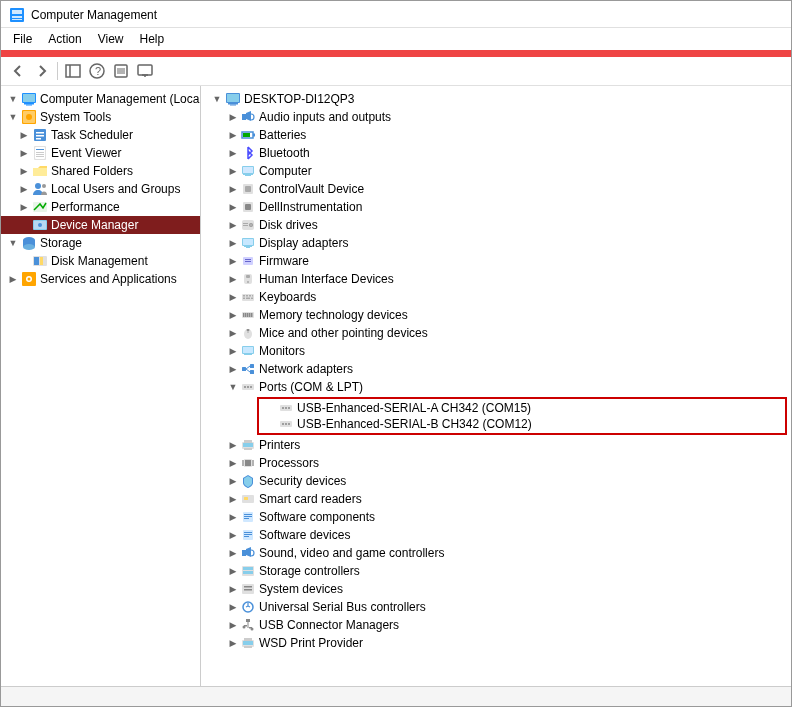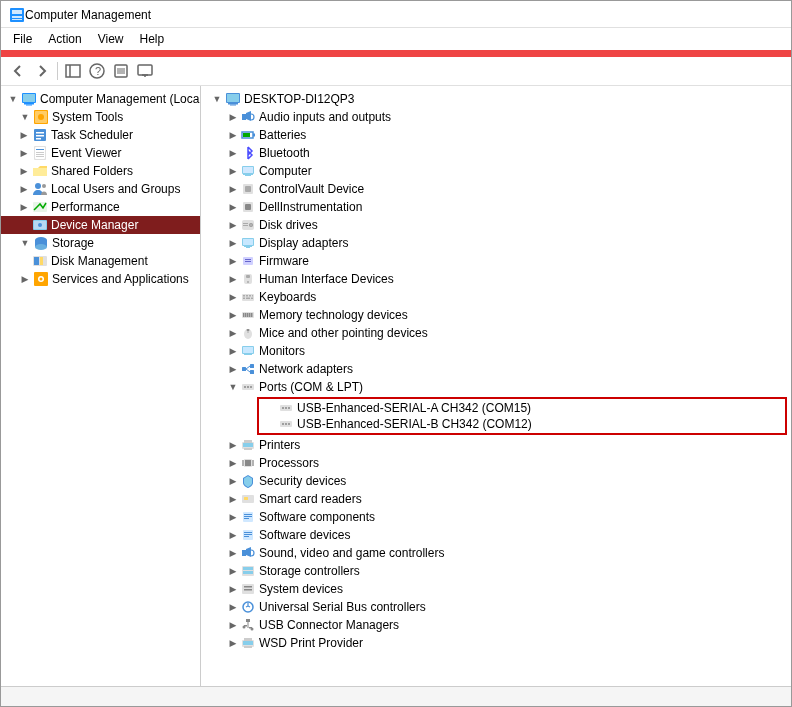--- a/index.html
+++ b/index.html
@@ -17,20 +17,21 @@
       background: #fff;
       border: 1px solid #999;
       display: flex;
       flex-direction: column;
     }
     .title-bar {
       background: #fff;
       padding: 6px 8px 4px 8px;
       display: flex;
       align-items: center;
+      gap: 6px;
       border-bottom: 1px solid #e0e0e0;
     }
     .title-bar-icon {
       width: 16px;
       height: 16px;
     }
     .title-bar-text {
       font-size: 12px;
       color: #000;
     }
@@ -135,21 +136,21 @@
       align-items: center;
       justify-content: center;
       font-size: 13px;
     }
     .item-text {
       font-size: 12px;
       color: #000;
     }
 
     .indent1 { padding-left: 4px; }
-    .indent2 { padding-left: 16px; }
+    .indent2 { padding-left: 4px; }
     .indent3 { padding-left: 15px; }
 
     
     .r-item {
       display: flex;
       align-items: center;
       padding: 1px 0;
       cursor: pointer;
       white-space: nowrap;
       user-select: none;

